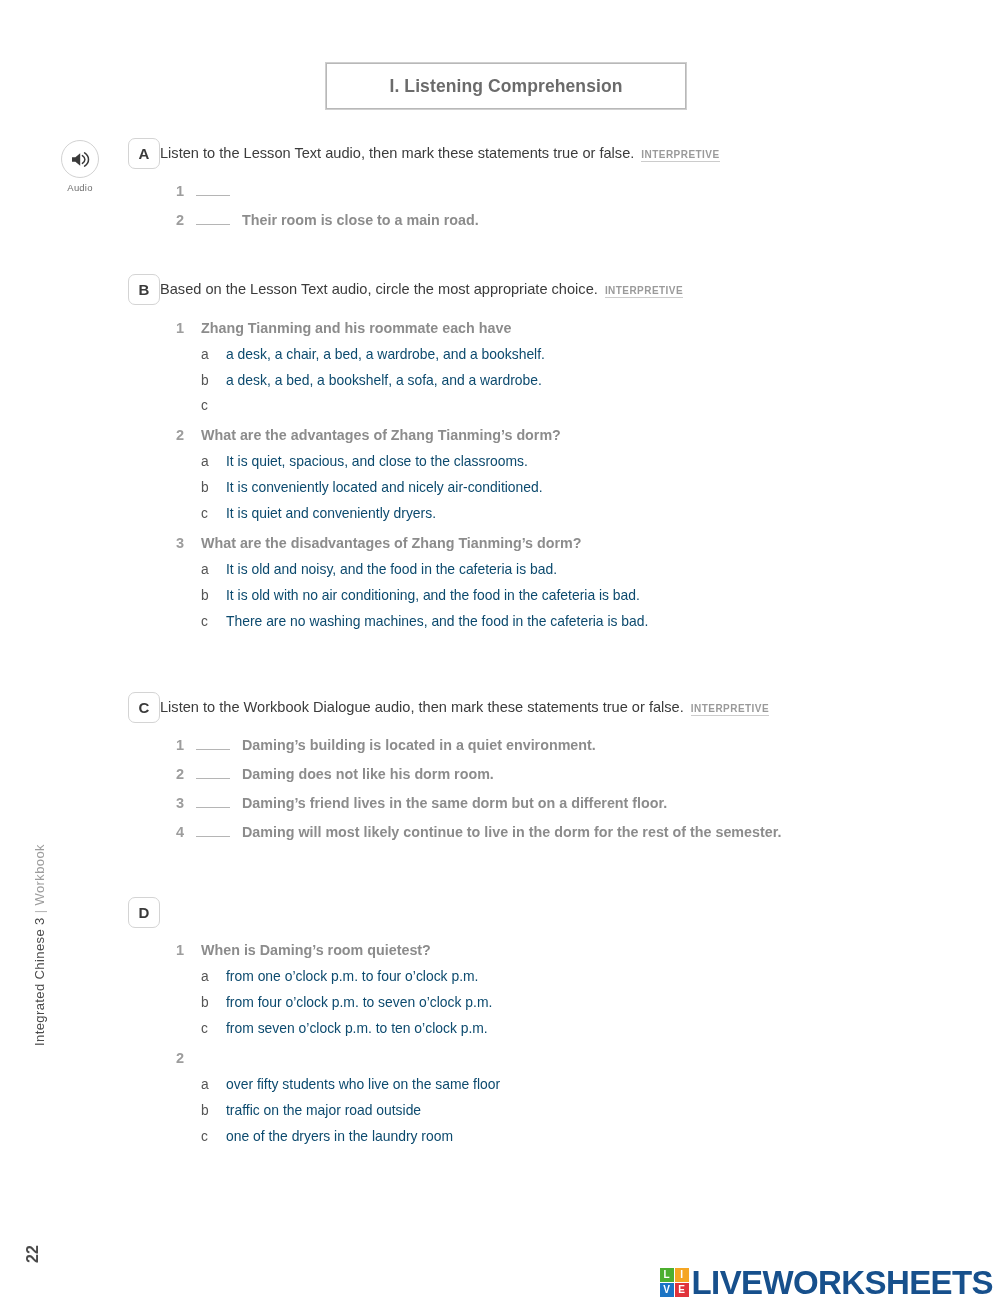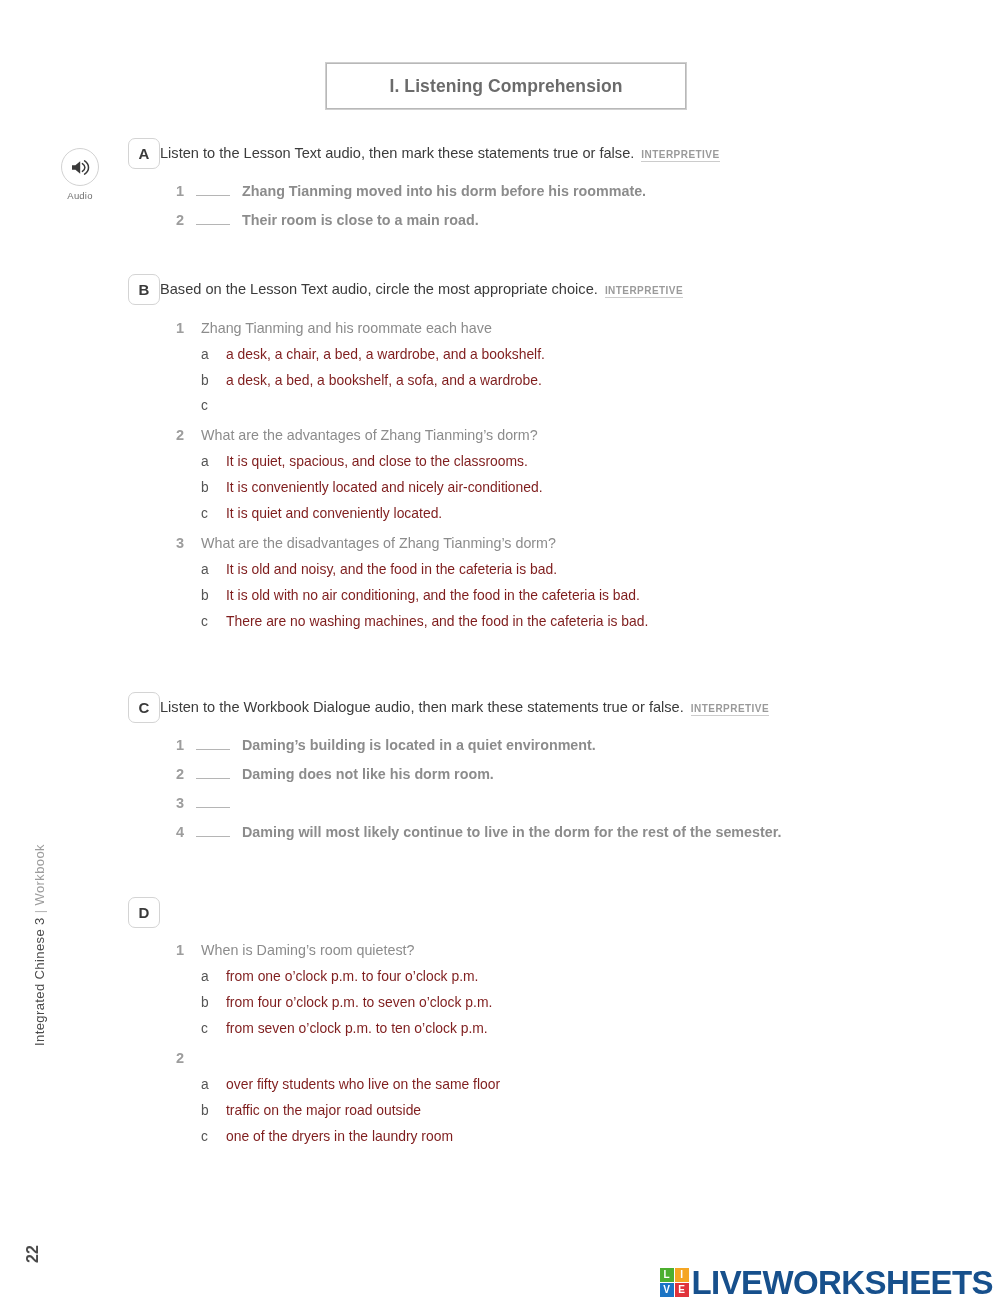--- a/index.html
+++ b/index.html
@@ -36,21 +36,21 @@
     font-size: 17.5px;
     font-weight: bold;
     color: #6b6b6b;
     letter-spacing: 0.1px;
   }
 
   
   .audio-badge {
     position: absolute;
     left: 60px;
-    top: 148px;
+    top: 140px;
     width: 40px;
     text-align: center;
   }
   .audio-circle {
     width: 38px;
     height: 38px;
     border-radius: 50%;
     border: 1.6px solid #d2d2d2;
     display: flex;
     align-items: center;
@@ -136,38 +136,38 @@
   }
   .mc-q-num {
     width: 25px;
     font-size: 14.5px;
     font-weight: bold;
     color: #9d9d9d;
     flex: 0 0 auto;
   }
   .mc-q-text {
     font-size: 14.3px;
-    font-weight: normal;
+    font-weight: bold;
     color: #8c8c8c;
   }
   .mc-opt {
     display: flex;
     align-items: baseline;
     margin-top: 10px;
     padding-left: 25px;
   }
   .mc-opt-letter {
     width: 25px;
     font-size: 13.8px;
     color: #555555;
     flex: 0 0 auto;
   }
   .mc-opt-text {
     font-size: 13.9px;
-    color: #7f1d1d;
+    color: #0c4a6e;
   }
 
   
   .vert-head {
     position: absolute;
     left: 47px;
     bottom: 262px;
     transform-origin: left bottom;
     transform: rotate(-90deg);
     white-space: nowrap;
@@ -250,21 +250,20 @@
     <div class="sec-prompt">
       <span>Listen to the Lesson Text audio, then mark these statements true or false.</span>
       <span class="tag-interpretive">INTERPRETIVE</span>
     </div>
   </div>
 
   <div style="margin-left:48px; margin-top:6px;">
     <div class="tf-row">
       <span class="tf-num">1</span>
       <span class="tf-blank"></span>
-      <span class="tf-text">Zhang Tianming moved into his dorm before his roommate.</span>
     </div>
     <div class="tf-row">
       <span class="tf-num">2</span>
       <span class="tf-blank"></span>
       <span class="tf-text">Their room is close to a main road.</span>
     </div>
   </div>
 </div>
 
 <div class="section" style="top:274px; left:128px;">
@@ -304,21 +303,21 @@
       <div class="mc-opt">
         <span class="mc-opt-letter">a</span>
         <span class="mc-opt-text">It is quiet, spacious, and close to the classrooms.</span>
       </div>
       <div class="mc-opt">
         <span class="mc-opt-letter">b</span>
         <span class="mc-opt-text">It is conveniently located and nicely air-conditioned.</span>
       </div>
       <div class="mc-opt">
         <span class="mc-opt-letter">c</span>
-        <span class="mc-opt-text">It is quiet and conveniently located.</span>
+        <span class="mc-opt-text">It is quiet and conveniently dryers.</span>
       </div>
     </div>
 
     <div style="margin-top:8px;">
       <div class="mc-q">
         <span class="mc-q-num">3</span>
         <span class="mc-q-text">What are the disadvantages of Zhang Tianming’s dorm?</span>
       </div>
       <div class="mc-opt">
         <span class="mc-opt-letter">a</span>
@@ -353,20 +352,21 @@
       <span class="tf-text">Daming’s building is located in a quiet environment.</span>
     </div>
     <div class="tf-row">
       <span class="tf-num">2</span>
       <span class="tf-blank"></span>
       <span class="tf-text">Daming does not like his dorm room.</span>
     </div>
     <div class="tf-row">
       <span class="tf-num">3</span>
       <span class="tf-blank"></span>
+      <span class="tf-text">Daming’s friend lives in the same dorm but on a different floor.</span>
     </div>
     <div class="tf-row">
       <span class="tf-num">4</span>
       <span class="tf-blank"></span>
       <span class="tf-text">Daming will most likely continue to live in the dorm for the rest of the semester.</span>
     </div>
   </div>
 </div>
 
 <div class="section" style="top:897px; left:128px;">

